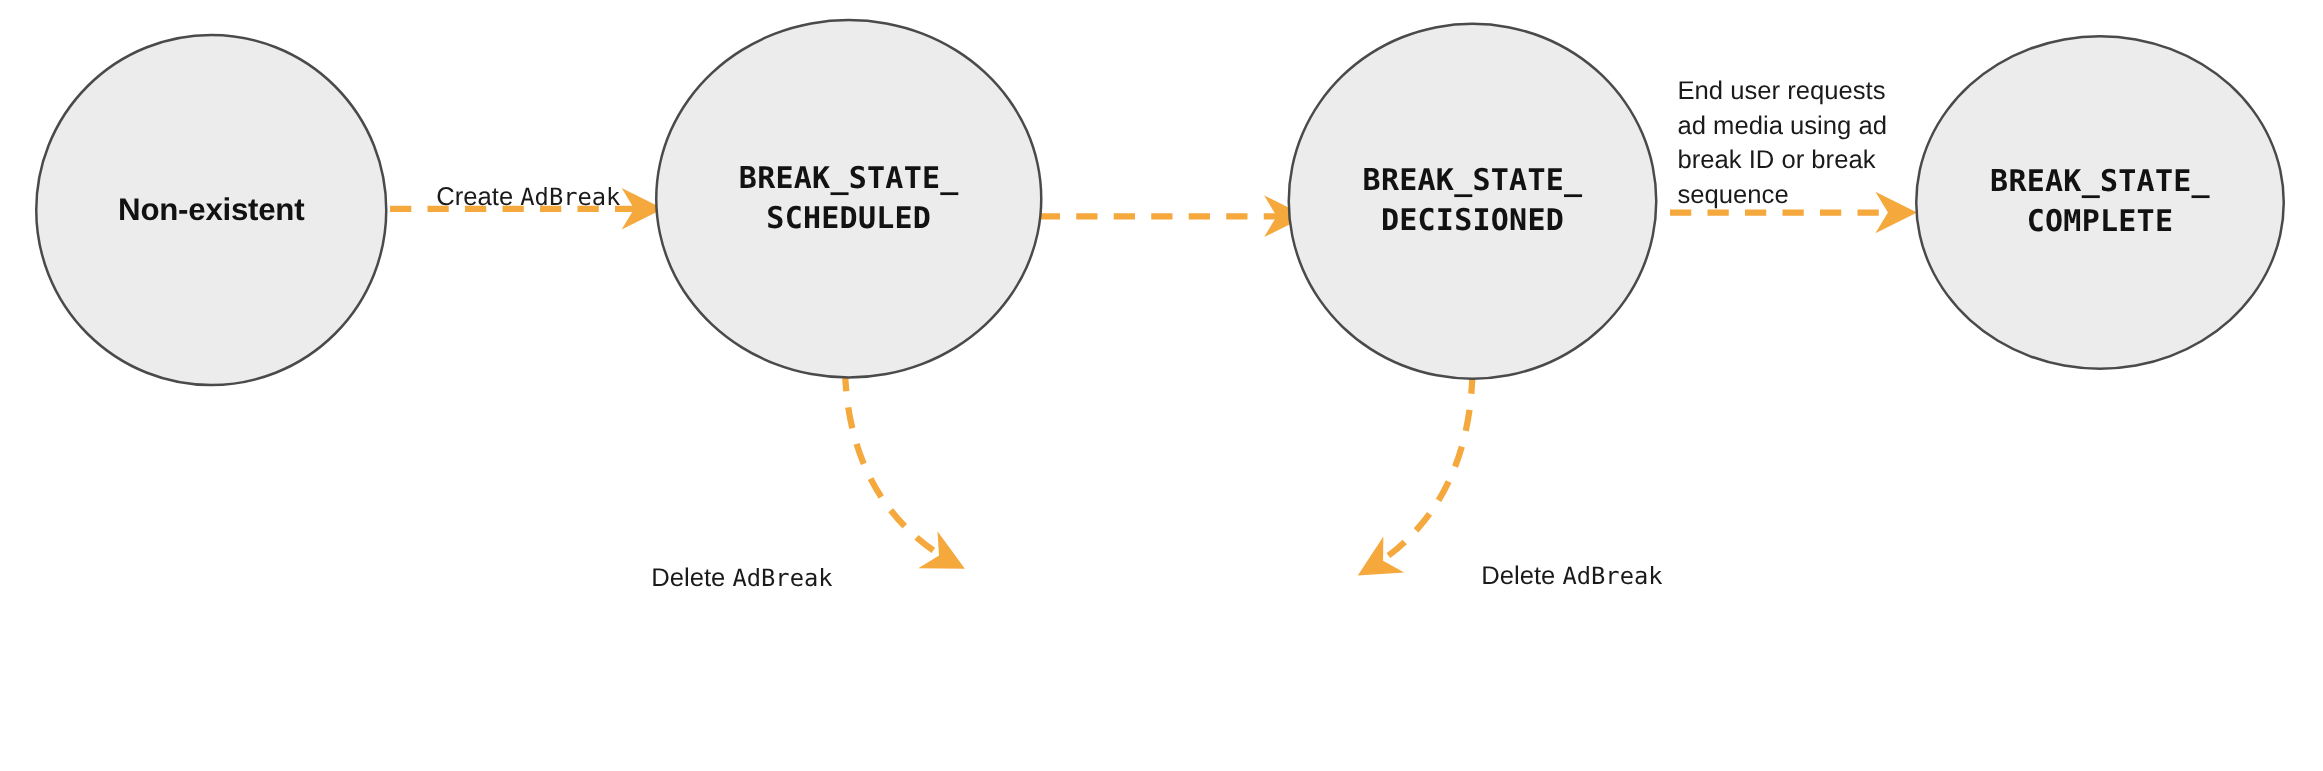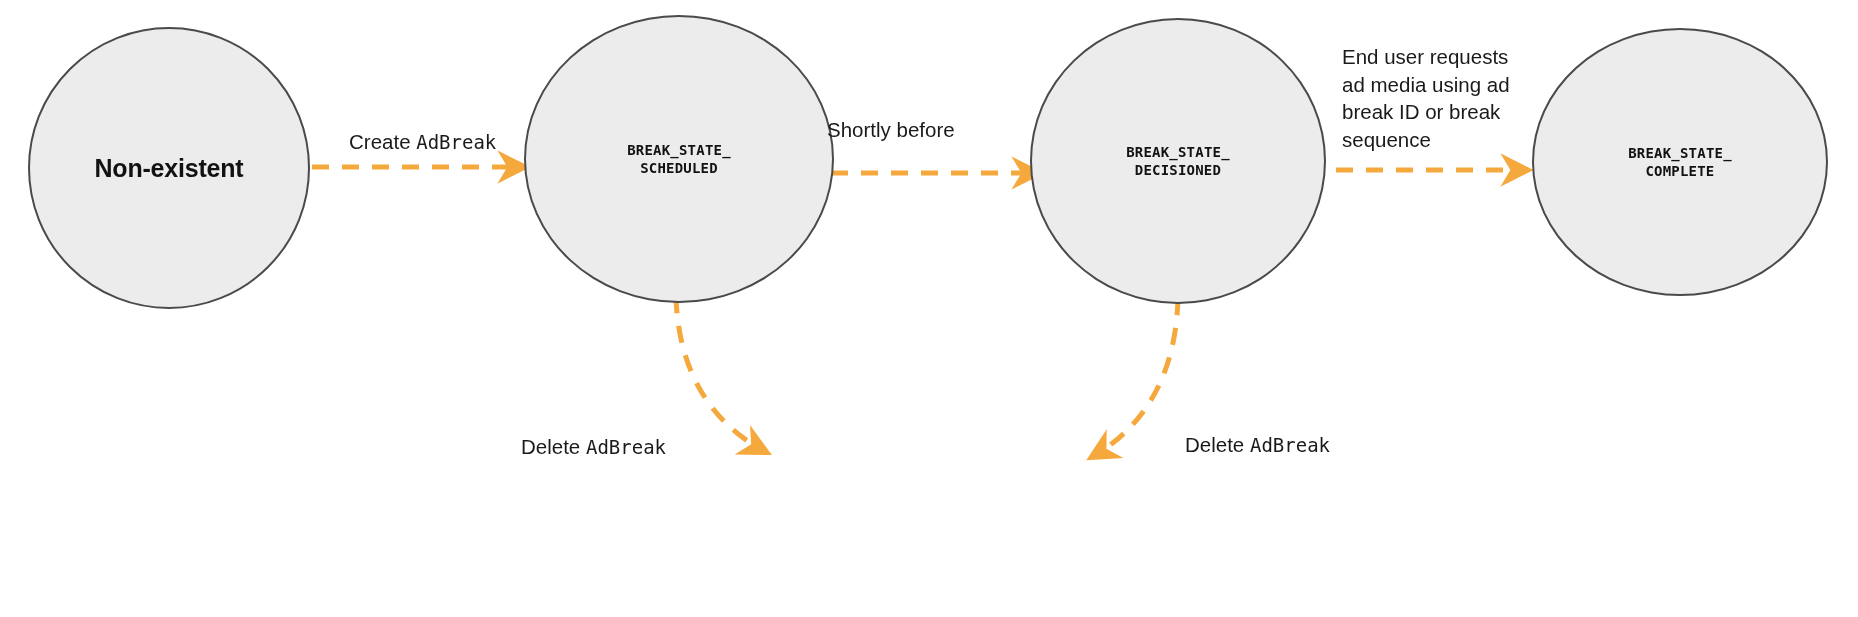--- a/index.html
+++ b/index.html
@@ -41,30 +41,31 @@
     line-height: 1.32;
     white-space: pre-line;
   }
   .label-sans {
     font-family: "Liberation Sans", sans-serif;
     font-size: 25px;
     letter-spacing: -0.2px;
   }
   .label-mono {
     font-family: "DejaVu Sans Mono", "Liberation Mono", monospace;
-    font-size: 14px;
+    font-size: 24px;
     letter-spacing: 0.2px;
   }
   .edge-label {
     position: absolute;
     color: #1a1a1a;
     font-size: 20.5px;
     line-height: 1.35;
     white-space: pre-line;
     text-align: left;
+    margin-top: 16px;
   }
   .edge-label.sans {
     font-family: "Liberation Sans", sans-serif;
   }
   .edge-label .mono-run {
     font-family: "DejaVu Sans Mono", "Liberation Mono", monospace;
     font-size: 19px;
   }
 </style>
 </head>
@@ -108,21 +109,20 @@
     <span class="state-label label-mono">BREAK_STATE_
 COMPLETE</span>
   </div>
 
 
   <div class="edge-label sans" style="left:349px; top:100px; width:210px;">
     <span>Create </span><span class="mono-run">AdBreak</span>
   </div>
 
   <div class="edge-label sans" style="left:827px; top:88px; width:230px;">
-    <div>Shortly before</div>
   </div>
 
   <div class="edge-label sans" style="left:1342px; top:43px; width:190px;">End user requests
 ad media using ad
 break ID or break
 sequence</div>
 
   <div class="edge-label sans" style="left:521px; top:405px; width:200px;">
     <span>Delete </span><span class="mono-run">AdBreak</span>
   </div>

